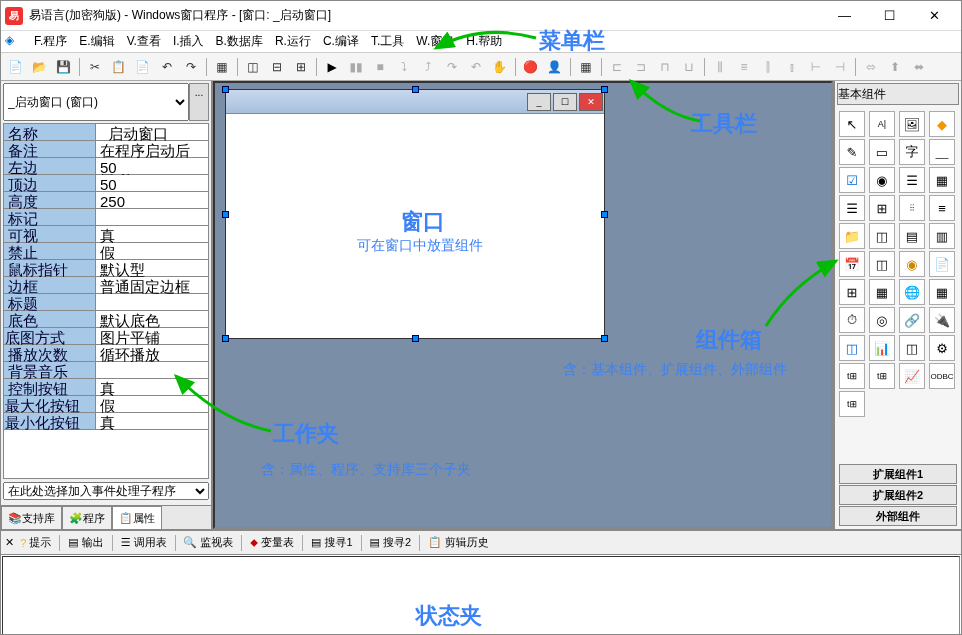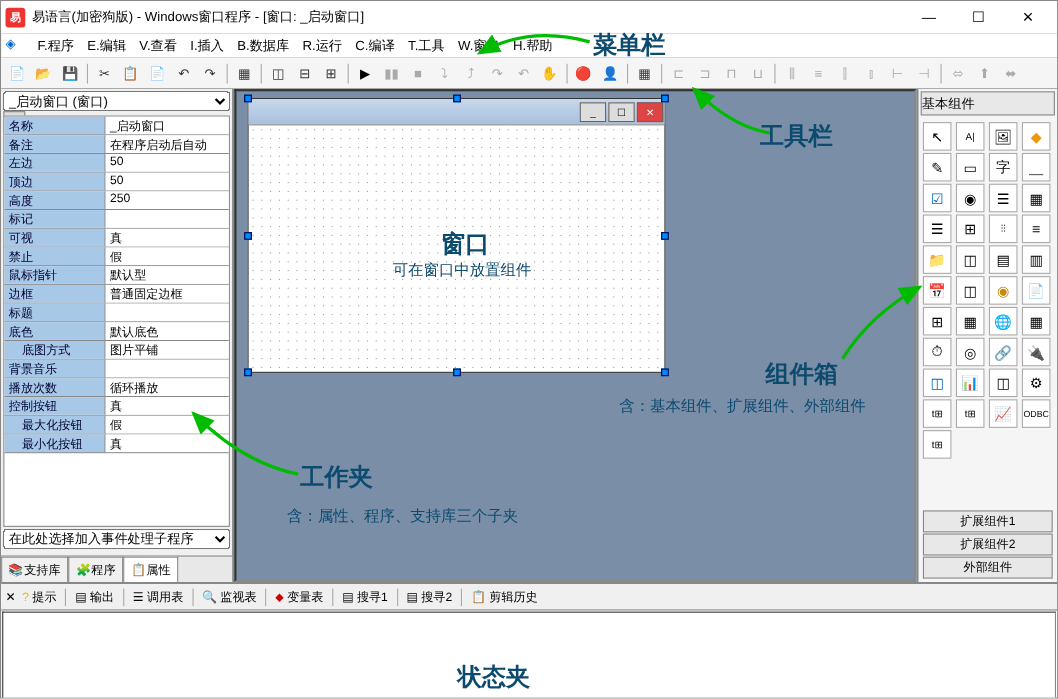--- a/index.html
+++ b/index.html
@@ -16,27 +16,27 @@
     .menu-item { padding: 2px 5px; }
     
     .toolbar { height: 28px; display: flex; align-items: center; padding: 2px 4px; gap: 2px; border-bottom: 1px solid #aaa; background: #f5f5f5; }
     .tb-btn { width: 22px; height: 22px; display: flex; align-items: center; justify-content: center; font-size: 12px; color: #333; border: 1px solid transparent; }
     .tb-sep { width: 1px; height: 18px; background: #aaa; margin: 0 2px; }
     .tb-play { color: #000; }
     
     .main-area { display: flex; height: 448px; }
     
     .left-panel { width: 212px; border-right: 2px solid #888; display: flex; flex-direction: column; background: #f0f0f0; }
-    .prop-dropdown { height: 20px; display: flex; margin: 2px; flex-direction: column; }
+    .prop-dropdown { height: 38px; display: flex; margin: 2px; }
     .prop-dropdown select { flex: 1; font-size: 12px; }
     .prop-ellipsis { width: 20px; border: 1px solid #888; background: #ddd; font-size: 10px; text-align: center; line-height: 18px; }
     .prop-grid { flex: 1; overflow: auto; border: 1px solid #888; margin: 0 2px; background: #fff; }
-    .prop-row { display: flex; height: 17px; font-size: 11px; border-bottom: 1px solid #888; }
+    .prop-row { display: flex; height: 17px; font-size: 15px; border-bottom: 1px solid #888; }
     .prop-key { width: 92px; background: #a8c8e8; padding: 1px 4px; border-right: 1px solid #888; color: #003; }
-    .prop-key.indent { padding-left: 16px; }
+    .prop-key.indent { padding-left: 1px; }
     .prop-val { flex: 1; padding: 1px 4px; background: #fff; }
     .event-dropdown { height: 22px; margin: 2px; }
     .event-dropdown select { width: 100%; font-size: 12px; }
     .left-tabs { height: 24px; display: flex; gap: 0; border-top: 1px solid #888; background: #e8e8e8; }
     .left-tab { padding: 2px 6px; font-size: 11px; display: flex; align-items: center; gap: 2px; border: 1px solid #888; border-bottom: none; background: #f0f0f0; }
     .left-tab.active { background: #fff; }
     .tab-ico { width: 12px; height: 12px; display: inline-block; }
     
     .center-panel { flex: 1; background: #7a8ea8; position: relative; border: 2px inset #888; }
     .design-window { position: absolute; left: 10px; top: 6px; width: 380px; height: 250px; background: #fff; border: 1px solid #333; }
@@ -44,29 +44,29 @@
     .dw-btn { width: 24px; height: 18px; margin: 0 1px; border: 1px solid #666; background: #ddd; font-size: 9px; text-align: center; line-height: 16px; }
     .dw-btn.close { background: #d44; color: #fff; }
     .design-body { height: calc(100% - 24px); background-image: radial-gradient(#888 0.5px, transparent 0.5px); background-size: 8px 8px; position: relative; }
     .handle { position: absolute; width: 7px; height: 7px; background: #08f; border: 1px solid #004; }
     
     .right-panel { width: 128px; border-left: 2px solid #888; background: #f5f5f5; display: flex; flex-direction: column; }
     .comp-title { height: 22px; border: 1px solid #888; margin: 2px; text-align: left; font-size: 12px; line-height: 20px; background: #e8e8e8; }
     .comp-grid { flex: 1; display: grid; grid-template-columns: repeat(4, 1fr); gap: 2px; padding: 4px; align-content: start; }
     .comp-cell { width: 26px; height: 26px; border: 1px solid #aaa; display: flex; align-items: center; justify-content: center; font-size: 13px; background: #fff; }
     .comp-btns { padding: 2px; }
-    .comp-btn { height: 20px; border: 1px solid #888; margin: 1px 2px; text-align: center; font-size: 11px; line-height: 18px; background: #e8e8e8; }
+    .comp-btn { height: 20px; border: 1px solid #888; margin: 1px 2px; text-align: center; font-size: 11px; line-height: 18px; background: #e8e8e8; font-weight: bold; }
     
     .bottom-panel { height: 105px; border-top: 2px solid #888; }
     .bottom-tabs { height: 24px; display: flex; align-items: center; gap: 0; padding: 0 4px; border-bottom: 1px solid #888; background: #f0f0f0; }
     .bottom-tab { padding: 2px 6px; font-size: 11px; display: flex; align-items: center; gap: 3px; }
     .bt-sep { width: 1px; height: 16px; background: #aaa; margin: 0 2px; }
     .bottom-content { height: 80px; background: #fff; border: 1px inset #888; margin: 1px; position: relative; }
     
-    .annotation { position: absolute; color: #0c4a6e; font-size: 22px; font-weight: bold; pointer-events: none; z-index: 100; }
+    .annotation { position: absolute; color: #3b82f6; font-size: 22px; font-weight: bold; pointer-events: none; z-index: 100; }
     .annotation.sub { font-size: 14px; font-weight: normal; }
     .arrow { position: absolute; pointer-events: none; z-index: 99; }
   </style>
 </head>
 <body>
 
 <div class="titlebar">
   <div class="titlebar-icon">易</div>
   <div class="titlebar-text">易语言(加密狗版) - Windows窗口程序 - [窗口: _启动窗口]</div>
   <div class="window-controls">
@@ -194,26 +194,26 @@
         </div>
         <div class="prop-row">
           <div class="prop-key">底色</div>
           <div class="prop-val">默认底色</div>
         </div>
         <div class="prop-row">
           <div class="prop-key indent">底图方式</div>
           <div class="prop-val">图片平铺</div>
         </div>
         <div class="prop-row">
+          <div class="prop-key">播放次数</div>
+          <div class="prop-val">循环播放</div>
+        </div>
+        <div class="prop-row">
           <div class="prop-key">背景音乐</div>
           <div class="prop-val"></div>
-        </div>
-        <div class="prop-row">
-          <div class="prop-key">播放次数</div>
-          <div class="prop-val">循环播放</div>
         </div>
         <div class="prop-row">
           <div class="prop-key">控制按钮</div>
           <div class="prop-val">真</div>
         </div>
         <div class="prop-row">
           <div class="prop-key indent">最大化按钮</div>
           <div class="prop-val">假</div>
         </div>
         <div class="prop-row">

